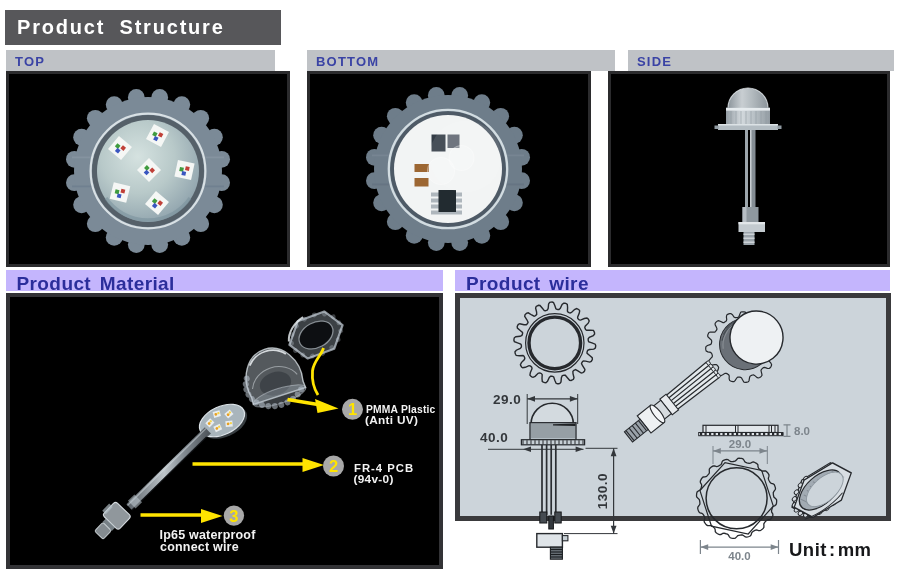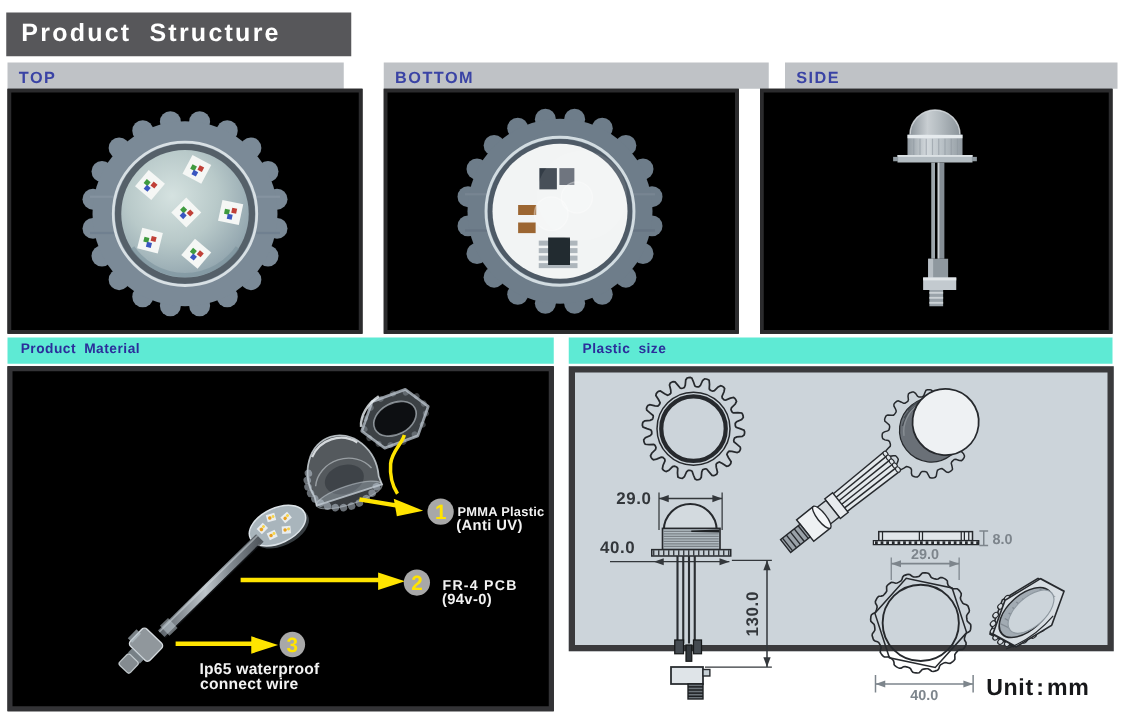--- a/index.html
+++ b/index.html
@@ -1,19 +1,19 @@
 <!DOCTYPE html>
 <html><head><meta charset="utf-8">
 <style>
 html,body{margin:0;padding:0;background:#fff;width:915px;height:577px;overflow:hidden;}
 *{box-sizing:border-box;font-family:"Liberation Sans",sans-serif;}
 .abs{position:absolute;}
 .strip{position:absolute;top:50px;height:20.5px;background:#bfc2c6;color:#3a43a5;font-size:13px;font-weight:bold;letter-spacing:1.2px;padding:3.5px 0 0 9px;}
 .panel{position:absolute;top:70.5px;height:196.5px;background:#000;border:3px solid #2b2b2d;}
-.h2strip{position:absolute;top:270px;height:20.5px;background:#5eead4;color:#2b2e9b;font-size:11px;font-weight:bold;letter-spacing:0.4px;word-spacing:3px;padding:2.5px 0 0 11px;}
+.h2strip{position:absolute;top:270px;height:20.5px;background:#c4b5fd;color:#2b2e9b;font-size:19px;font-weight:bold;letter-spacing:0.4px;word-spacing:3px;padding:2.5px 0 0 11px;}
 </style></head>
 <body>
 <div class="abs" style="left:5px;top:10px;width:276px;height:34.5px;background:#57575a;color:#fff;font-size:20px;font-weight:bold;letter-spacing:1.8px;word-spacing:7px;line-height:34px;padding-left:12px;">Product Structure</div>
 <div class="strip" style="left:6px;width:269px;">TOP</div>
 <div class="strip" style="left:307px;width:308px;">BOTTOM</div>
 <div class="strip" style="left:608px;width:266px;margin-left:20px;">SIDE</div>
 <div class="panel" style="left:6px;width:283.5px;"><svg width="277.5" height="190.5" viewBox="0 0 277.5 190.5">
 <defs>
         <radialGradient id="domeT" cx="40%" cy="36%" r="80%">
 <stop offset="0%" stop-color="#d5e2e0"></stop>
@@ -163,21 +163,21 @@
 <rect x="131.5" y="133" width="16" height="16.5" fill="#8f989f"></rect>
 <rect x="131.5" y="133" width="4" height="16.5" fill="#b7bec4"></rect>
 <rect x="127.5" y="148" width="26.5" height="10" fill="#c3cacf"></rect>
 <rect x="127.5" y="148" width="26.5" height="2.3" fill="#e2e6e9"></rect>
 <rect x="132.5" y="158" width="11" height="13" fill="#9aa3aa"></rect>
 <rect x="132.5" y="159.5" width="11" height="1.5" fill="#ccd2d6"></rect>
 <rect x="132.5" y="163.5" width="11" height="1.5" fill="#ccd2d6"></rect>
 <rect x="132.5" y="167.5" width="11" height="1.5" fill="#ccd2d6"></rect>
 </svg></div>
 <div class="h2strip" style="left:5.5px;width:437.5px;">Product Material</div>
-<div class="h2strip" style="left:455px;width:435px;">Plastic size</div>
+<div class="h2strip" style="left:455px;width:435px;">Product wire</div>
 <div class="abs" style="left:5.5px;top:293px;width:437.5px;height:276px;background:#000;border:4px solid #333336;"><svg width="429.5" height="268" viewBox="0 0 429.5 268">
 <defs>
         <linearGradient id="stemG" x1="0" y1="0" x2="1" y2="0">
 <stop offset="0%" stop-color="#5f666d"></stop>
           <stop offset="45%" stop-color="#bdc4c9"></stop>
           <stop offset="70%" stop-color="#828a91"></stop>
           <stop offset="100%" stop-color="#53595f"></stop>
 </linearGradient>
       </defs>
 <g transform="translate(306,38) rotate(-28)">

